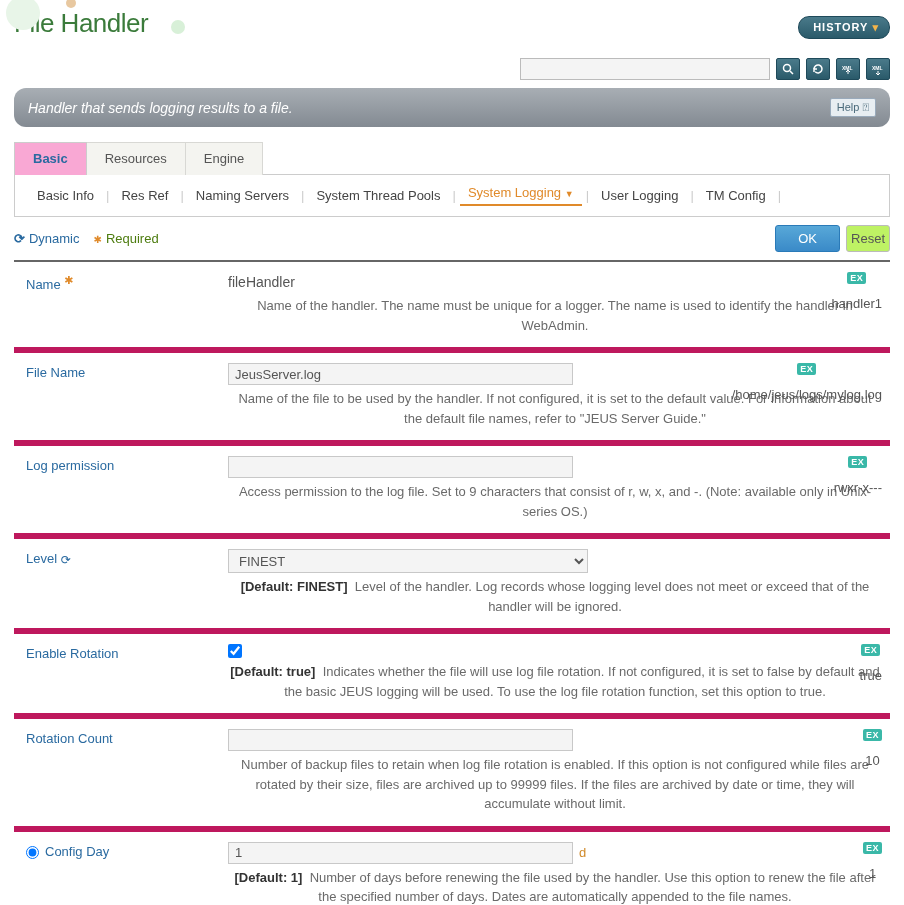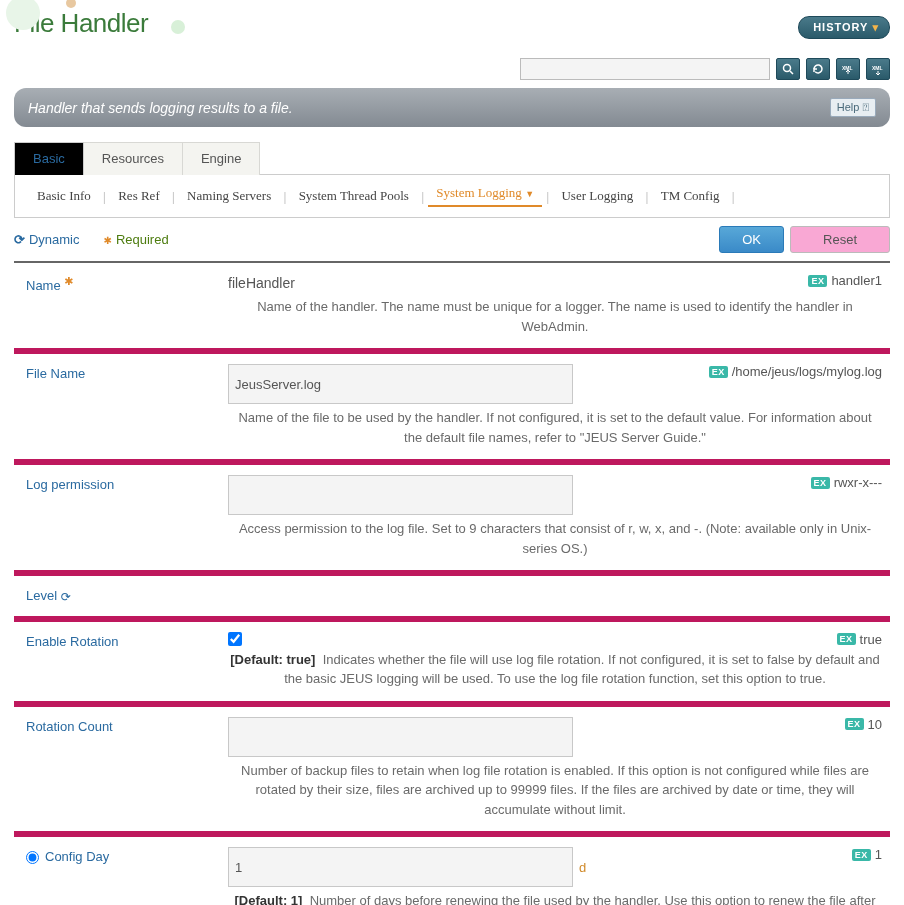--- a/index.html
+++ b/index.html
@@ -22,56 +22,56 @@
   .icon-btn { width:24px; height:22px; background:linear-gradient(#4a7a8a,#2a5a6a); border:1px solid #1f4a5a; border-radius:2px; display:flex; align-items:center; justify-content:center; cursor:pointer; color:#fff; font-size:11px; font-weight:bold;}
   
   
   .banner { margin:0 14px; background: linear-gradient(#a8aeb4,#838a92); color:#fff; border-radius:12px; padding:10px 14px; display:flex; align-items:center; justify-content:space-between; font-size:14px; font-style:italic;}
   .help-btn { background:#e8eef2; color:#4a6a7a; font-style:normal; font-size:11px; border:1px solid #9ab; border-radius:2px; padding:2px 6px; cursor:pointer;}
   .help-btn::after{ content:" ⍰"; }
   
   
   .tabs { margin:14px 14px 0 14px; border-bottom:1px solid #ccc; display:flex; height:34px; }
   .tab { padding:8px 18px; font-size:13px; color:#555; border:1px solid transparent; border-bottom:none; cursor:pointer; background:#f4f4f0; border-color:#d8d8d4; margin-right:-1px; position:relative; top:1px;}
-  .tab.active { background:#000000; border-color:#ccc; color:#2a6aa0; font-weight:400; z-index:2;}
+  .tab.active { background:#f9a8d4; border-color:#ccc; color:#2a6aa0; font-weight:700; z-index:2;}
   
   
   .subtabs { margin:0 14px; border:1px solid #ccc; border-top:none; padding:10px 14px; display:flex; gap:4px; flex-wrap:wrap; align-items:center;}
-  .subtab { color:#444; padding:0 8px; cursor:pointer; font-size:13px;font-family:Liberation Serif, serif;}
+  .subtab { color:#444; padding:0 8px; cursor:pointer; font-size:13px;}
   .subtab.active { color:#e08a2a; border-bottom:2px solid #e08a2a; padding-bottom:4px;}
   .subtab.active .chev{ font-size:9px; vertical-align:middle;}
   .sep { color:#ccc; }
   
   
   .legend-row { margin:0 14px; padding:8px 0; display:flex; align-items:center; border-bottom:2px solid #666;}
-  .legend { display:flex; gap:24px; align-items:center; font-size:13px;}
+  .legend { display:flex; gap:14px; align-items:center; font-size:13px;}
   .legend-dyn { color:#2a6aa0; }
   .legend-dyn::before { content:"⟳"; color:#2a6aa0; margin-right:4px; font-weight:bold;}
   .legend-req { color:#4d7c0f; }
   .legend-req::before { content:"✱"; color:#e08a2a; margin-right:4px; font-size:10px;}
   .spacer { flex:1; }
   .ok-btn { background:linear-gradient(#58a8d8,#3a8ac8); color:#fff; border:1px solid #2a7ab8; border-radius:3px; padding:5px 22px; font-size:13px; cursor:pointer; margin-right:6px;}
-  .reset-btn { background:#f9a8d4; color:#555; border:1px solid #bbb; border-radius:3px; padding:5px 32px; font-size:13px; cursor:pointer;}
+  .reset-btn { background:#bef264; color:#555; border:1px solid #bbb; border-radius:3px; padding:5px 4px; font-size:13px; cursor:pointer;}
   
   
   .config { margin:0 14px; }
   .row { display:flex; border-bottom:6px solid #be185d; padding:10px 4px 12px 4px; }
   .row-label { width:210px; flex-shrink:0; padding:2px 8px 0 8px; color:#2a6aa0; font-size:13px;}
   .row-label .req { color:#e08a2a; font-size:11px; vertical-align:super;}
   .row-label .dyn { color:#2a6aa0; font-size:12px; vertical-align:middle;}
   .row-label input[type=radio]{ margin-right:6px; vertical-align:middle;}
   .row-body { flex:1; position:relative; padding-right:4px;}
   .val-line { display:flex; align-items:center; gap:6px; margin-bottom:4px;}
-  .text-input { width:345px; height:40px; border:1px solid #c8c8c8; background:#f4f4f4; padding:0 6px; font-size:13px; color:#555;}
+  .text-input { width:345px; height:22px; border:1px solid #c8c8c8; background:#f4f4f4; padding:0 6px; font-size:13px; color:#555;}
   .select-input { width:360px; height:24px; border:1px solid #c8c8c8; background:#f4f4f4; padding:0 6px; font-size:13px; color:#555;}
   .unit { color:#d08a2a; font-size:13px;}
   .static-val { font-size:14px; color:#555; padding:2px 0;}
   .desc { color:#6a6a6a; font-size:13px; line-height:1.5;text-align:center;}
   .default-tag { color:#333; font-weight:600;}
-  .ex { position:absolute; right:4px; top:0; display:flex; align-items:center; gap:4px; font-size:13px; color:#555;}
+  .ex { position:absolute; right:4px; top:0; display:flex; align-items:center; gap:12px; font-size:13px; color:#555;flex-direction:column;}
   .ex-badge { background:#3ab8a8; color:#fff; font-size:9px; font-weight:bold; letter-spacing:0.5px; padding:1px 3px; border-radius:2px;}
   .chk { width:14px; height:14px;}
 </style>
 </head>
 <body>
 
 <div class="page-header">
   <div class="dots">
     <span class="dot big"></span>
       <span class="dot small1"></span>
@@ -189,20 +189,24 @@
       <div class="val-line">
           <input class="text-input" value="" style="">
         </div>
       <div class="desc">Access permission to the log file. Set to 9 characters that consist of r, w, x, and -. (Note: available only in Unix-series OS.)</div>
     </div>
   </div>
 
   <div class="row">
     <div class="row-label"><span>Level</span> <span class="dyn">⟳</span></div>
     <div class="row-body">
+      <div class="val-line">
+          <select class="select-input"><option>FINEST</option></select>
+        </div>
+      <div class="desc"><span class="default-tag">[Default: FINEST]</span>&nbsp;&nbsp;<span>Level of the handler. Log records whose logging level does not meet or exceed that of the handler will be ignored.</span></div>
     </div>
   </div>
 
   <div class="row">
     <div class="row-label">Enable Rotation</div>
     <div class="row-body">
       <div class="ex">
           <span class="ex-badge">EX</span>
           <span>true</span>
         </div>

